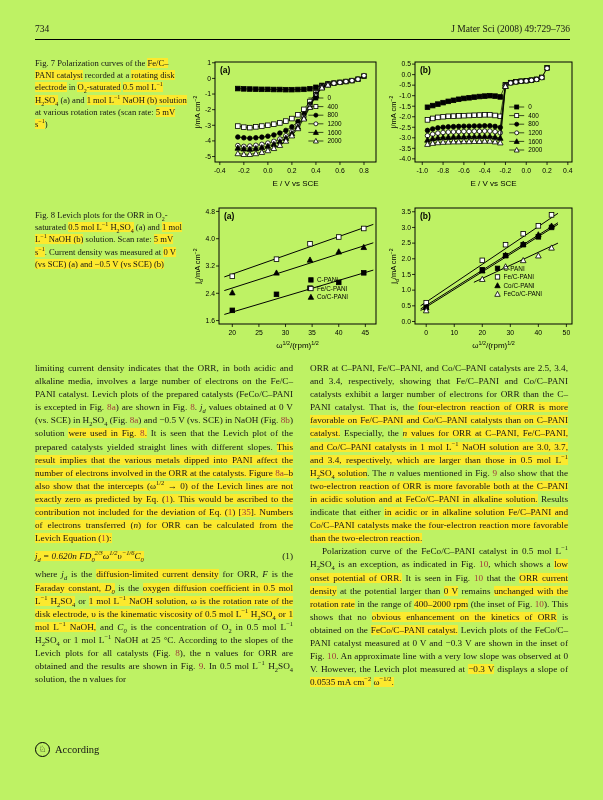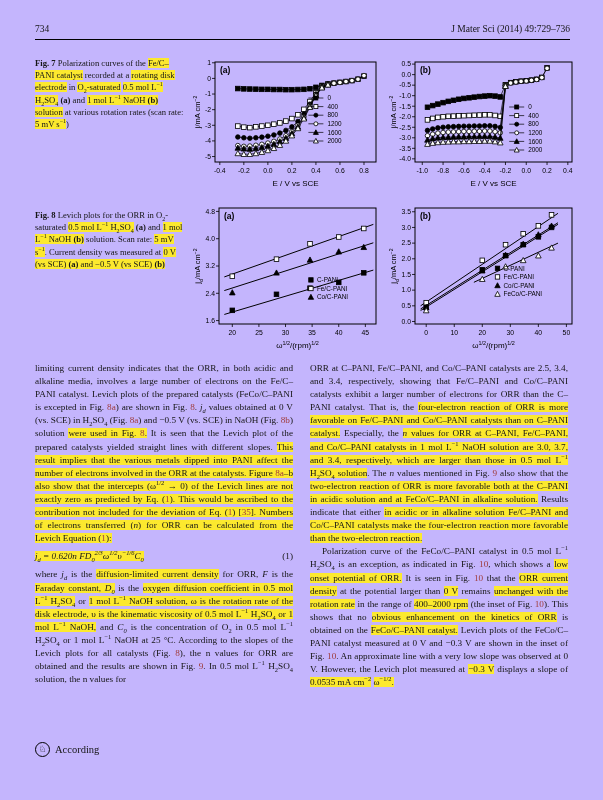--- a/index.html
+++ b/index.html
@@ -1,50 +1,50 @@
 <!DOCTYPE html>
 <html><head>
 <meta charset="utf-8">
 <style>
   html,body{margin:0;padding:0;background:#e8e8e8;}
-  .page{position:relative;width:603px;height:800px;background:#c4b5fd;margin:0 auto;
+  .page{position:relative;width:603px;height:800px;background:#bef264;margin:0 auto;
         font-family:"Liberation Serif",serif;color:#151515;overflow:hidden;}
   .hdr{position:absolute;top:24px;left:35px;right:33px;display:flex;
        justify-content:space-between;font-size:9.5px;}
   .hrule{position:absolute;top:39px;left:35px;right:33px;border-top:1.8px solid #000;}
   .cap{position:absolute;left:35px;width:152px;font-size:8.6px;line-height:1.42;}
   .cap7{top:57px;}
   .cap8{top:209px;}
   .charts7{position:absolute;left:193px;top:55px;display:flex;gap:6px;}
   .charts8{position:absolute;left:193px;top:201px;display:flex;gap:6px;}
   .charts7 svg,.charts8 svg{display:block;}
   .cols{position:absolute;top:362px;left:35px;display:flex;gap:17px;}
   .col{width:258px;font-size:9.2px;line-height:13.1px;text-align:justify;}
   .col p{margin:0;}
   .indent{text-indent:12px;}
   .eq{display:flex;justify-content:space-between;align-items:center;margin:5px 0 5px;}
   .h{background:#fce92e;}
-  .b{font-weight:bold;}
+  .b{font-weight:normal;}
   .i{font-style:italic;}
   .ref{color:#a03c3c;}
   sub,sup{font-size:70%;line-height:0;}
   .ftr{position:absolute;left:35px;top:742px;display:flex;align-items:center;gap:5px;
        font-size:10.5px;}
   .slogo{display:inline-flex;width:13px;height:13px;border:1.1px solid #000;
          border-radius:50%;align-items:center;justify-content:center;font-size:9px;line-height:1;}
   svg text{font-family:"Liberation Sans",sans-serif;fill:#000;}
 </style>
 </head>
 <body>
 
 <div class="page">
 
   <div class="hdr">
     <span>734</span>
-    <span>J Mater Sci (2014) 49:729–736</span>
+    <span>J Mater Sci (2008) 49:729–736</span>
   </div>
   <div class="hrule"></div>
 
   <div class="cap cap7"><span class="b">Fig. 7</span><span class=""> Polarization curves of the </span><span class="h">Fe/C–PANI catalyst</span><span class=""> recorded at a </span><span class="h">rotating disk electrode</span><span class=""> in </span><span class="h">O<sub>2</sub>-saturated</span><span class=""> </span><span class="h">0.5 mol L<sup>−1</sup> H<sub>2</sub>SO<sub>4</sub></span><span class=""> </span><span class="b">(a)</span><span class=""> and </span><span class="h">1 mol L<sup>−1</sup> NaOH </span><span class="h b">(b)</span><span class="h"> solution</span><span class=""> at various rotation rates (scan rate: </span><span class="h">5 mV s<sup>−1</sup></span><span class="">)</span></div>
   <div class="charts7">
     <div>
         <svg width="190" height="134">
           <rect x="22" y="7" width="161" height="100" fill="none" stroke="#000" stroke-width="1"></rect>
           <line x1="26.805970149253728" y1="107" x2="26.805970149253728" y2="110" stroke="#000" stroke-width="0.8"></line>
           <text x="26.805970149253728" y="118" text-anchor="middle" font-size="6.8">-0.4</text>

